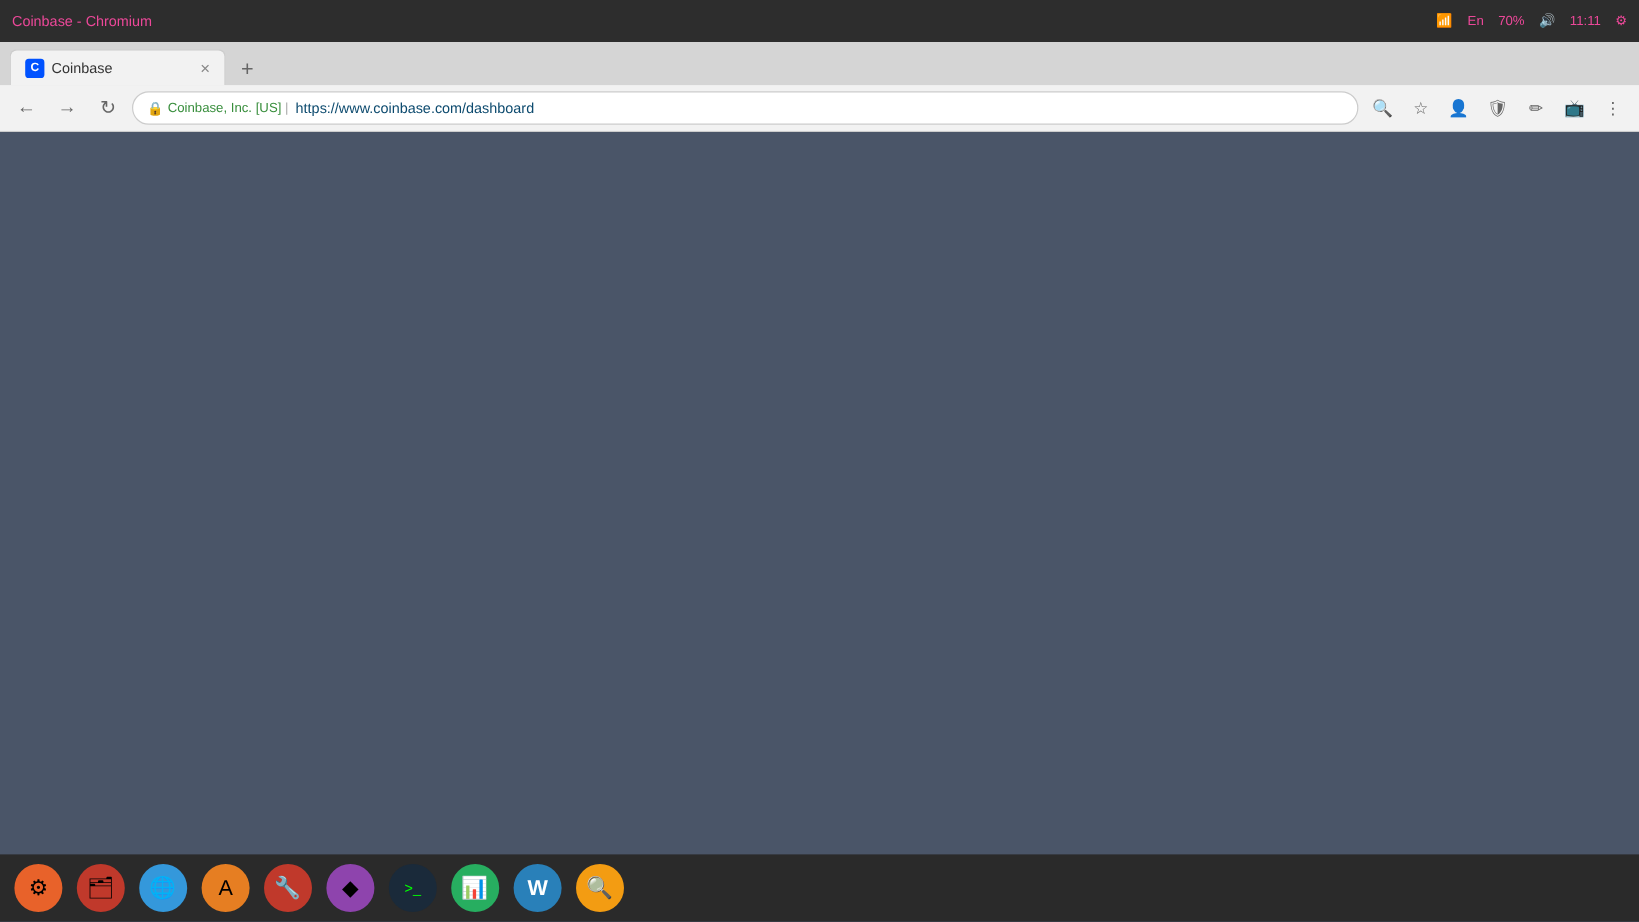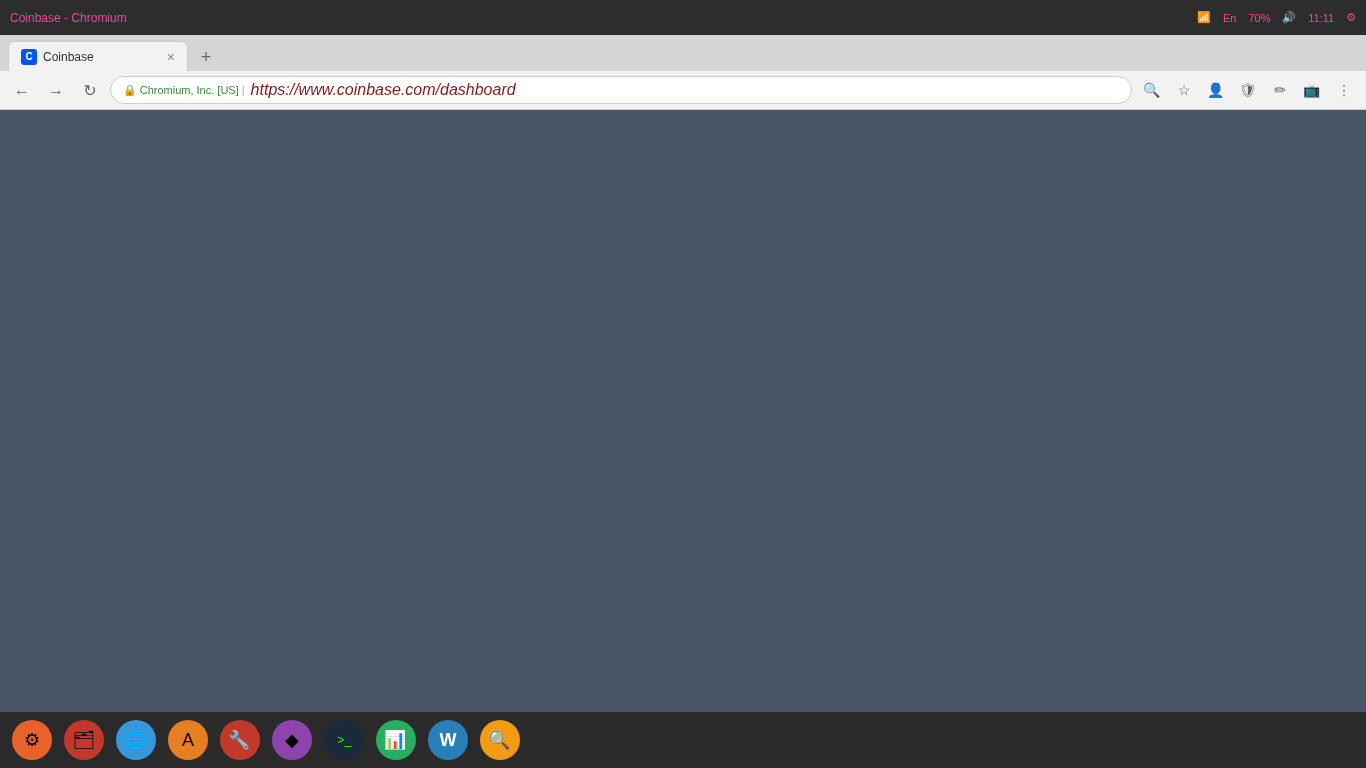--- a/index.html
+++ b/index.html
@@ -136,23 +136,22 @@
 
     .secure-badge {
       display: flex;
       align-items: center;
       gap: 3px;
       color: #388e3c;
       font-size: 11px;
     }
 
     .url-text {
-      color: #7f1d1d;
-      font-size: 16px;
-      font-style: italic;
+      color: #0c4a6e;
+      font-size: 12px;
     }
 
     .address-icons {
       display: flex;
       align-items: center;
       gap: 4px;
     }
 
     .address-icon-btn {
       width: 28px;
@@ -298,21 +297,21 @@
     <div class="tab-new">+</div>
   </div>
 
   <div class="address-bar">
     <button class="nav-btn">←</button>
     <button class="nav-btn">→</button>
     <button class="nav-btn">↻</button>
     <div class="address-input">
       <span class="secure-badge">
         <span>🔒</span>
-        <span>Chromium, Inc. [US]</span>
+        <span>Coinbase, Inc. [US]</span>
         <span style="color:#aaa">|</span>
       </span>
       <span class="url-text">https://www.coinbase.com/dashboard</span>
     </div>
     <div class="address-icons">
       <button class="address-icon-btn">🔍</button>
       <button class="address-icon-btn">☆</button>
       <button class="address-icon-btn">👤</button>
       <button class="address-icon-btn">🛡</button>
       <button class="address-icon-btn">✏</button>

